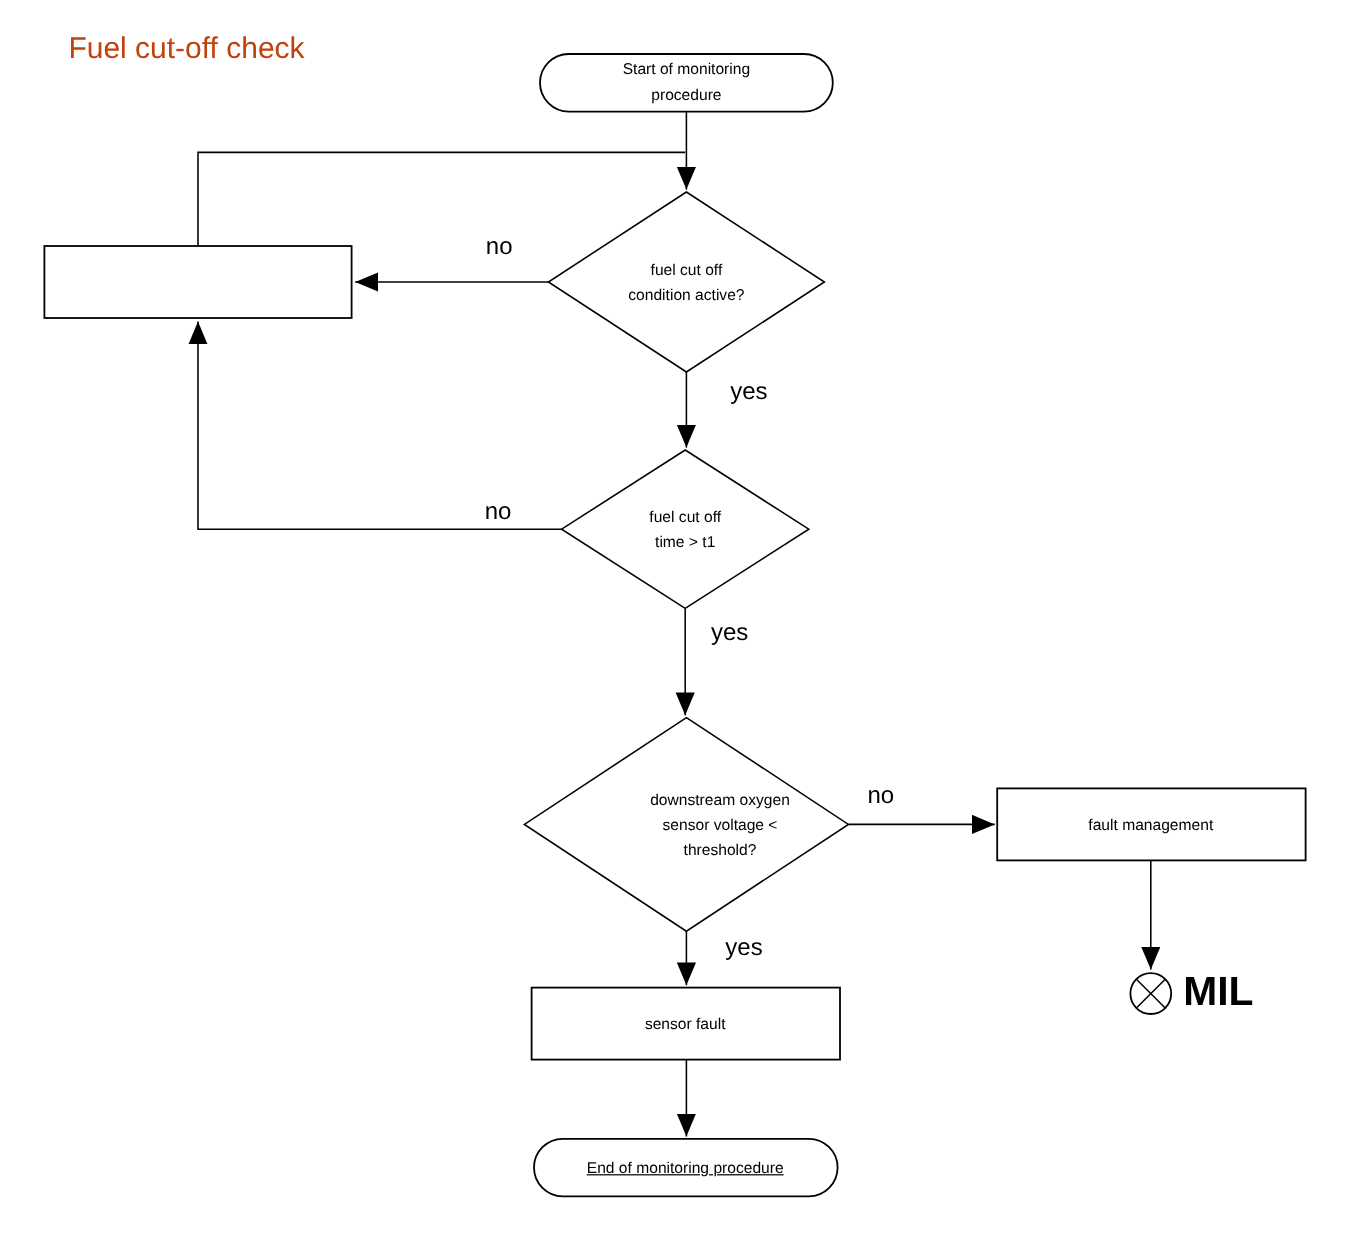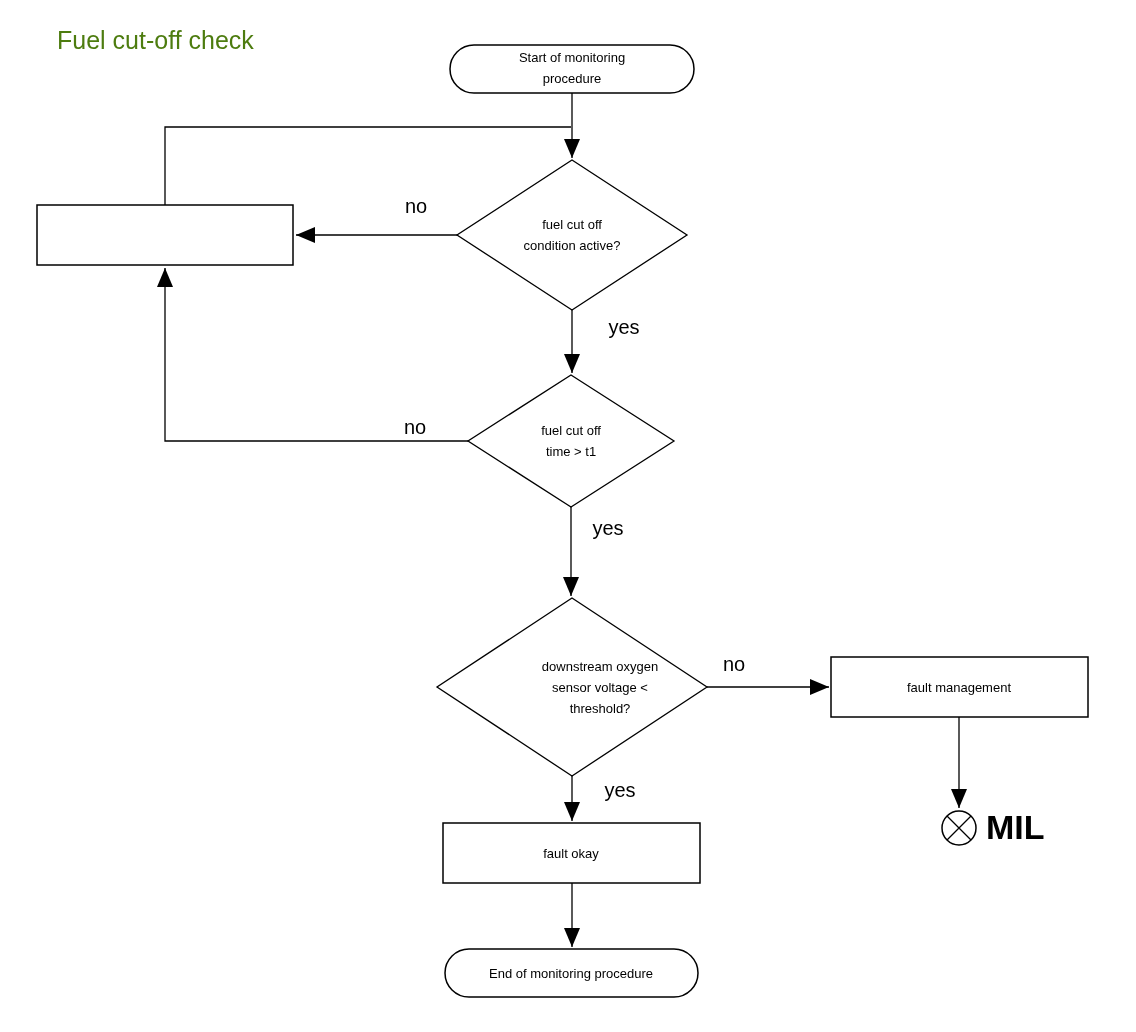--- a/index.html
+++ b/index.html
@@ -20,21 +20,21 @@
     white-space: pre-line;
     color: #000000;
   }
   .node-label { font-size: 13px; line-height: 21px; }
   .edge-label { font-size: 20px; line-height: 25px; }
   .diagram-title {
     position: absolute;
     left: 57px;
     top: 26px;
     font-size: 25px;
-    color: #4d7c0f;
+    color: #c2410c;
     white-space: nowrap;
   }
   .mil-label {
     position: absolute;
     left: 986px;
     top: 827px;
     transform: translate(0, -50%);
     font-size: 34px;
     font-weight: bold;
     white-space: nowrap;
@@ -98,23 +98,23 @@
 time &gt; t1</div>
 
   <div class="lbl node-label" style="left:600px; top:687px;">downstream oxygen
 sensor voltage &lt;
 threshold?</div>
 
   <div class="lbl node-label" style="left:959px; top:687px;text-align:right;">fault management</div>
 
   <div class="mil-label">MIL</div>
 
-  <div class="lbl node-label" style="left:571px; top:853px;">fault okay</div>
+  <div class="lbl node-label" style="left:571px; top:853px;">sensor fault</div>
 
-  <div class="lbl node-label" style="left:571px; top:973px;">End of monitoring procedure</div>
+  <div class="lbl node-label" style="left:571px; top:973px;text-decoration:underline;">End of monitoring procedure</div>
 
   <div class="lbl edge-label" style="left:416px; top:206px;">no</div>
 
   <div class="lbl edge-label" style="left:624px; top:327px;">yes</div>
 
   <div class="lbl edge-label" style="left:415px; top:427px;">no</div>
 
   <div class="lbl edge-label" style="left:608px; top:528px;">yes</div>
 
   <div class="lbl edge-label" style="left:734px; top:664px;">no</div>

